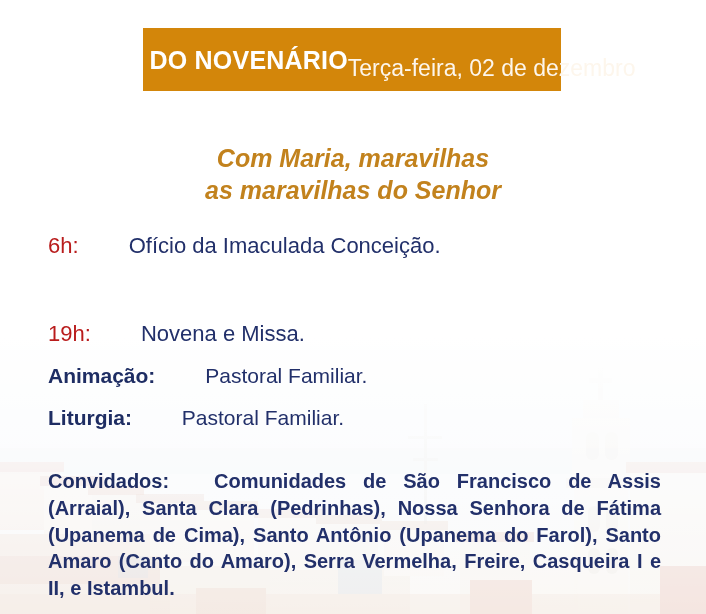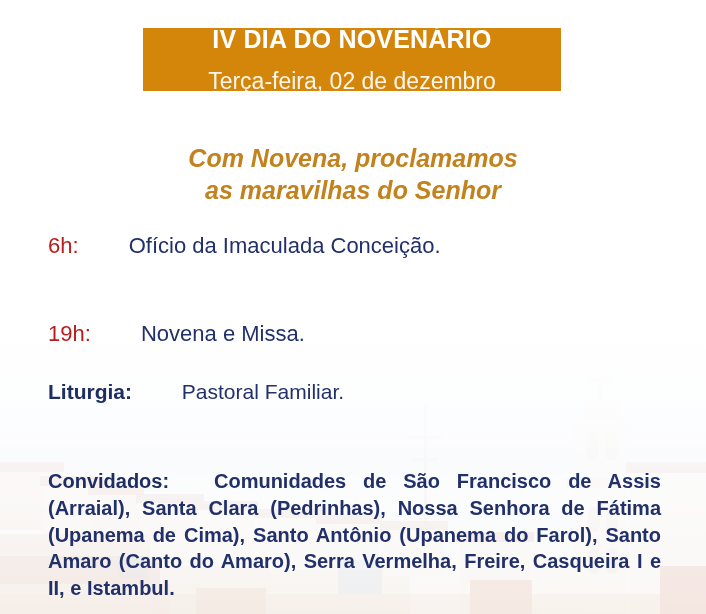--- a/index.html
+++ b/index.html
@@ -43,21 +43,21 @@
   
   #banner {
     position: absolute;
     left: 143px;
     top: 28px;
     width: 418px;
     height: 63px;
     background: #d3860a;
     z-index: 3;
     display: flex;
-    flex-direction: column;
+    flex-direction: row;
     align-items: center;
     justify-content: center;
     box-sizing: border-box;
     padding-top: 2px;
   }
   #banner .line1 {
     color: #ffffff;
     font-size: 25px;
     font-weight: bold;
     letter-spacing: 0.2px;
@@ -248,21 +248,21 @@
       </g>
     </svg>
   </div>
 
   <div id="banner">
     <div class="line1">IV DIA DO NOVENÁRIO</div>
     <div class="line2">Terça-feira, 02 de dezembro</div>
   </div>
 
   <div id="motto">
-    <span class="mline">Com Novena, proclamamos</span>
+    <span class="mline">Com Maria, maravilhas</span>
     <span class="mline">as maravilhas do Senhor</span>
   </div>
 
   <div id="schedule">
 
     <div class="sched-row big">
       <span class="time">6h:</span>
       <span class="desc">Ofício da Imaculada Conceição.</span>
     </div>
 
@@ -271,20 +271,24 @@
 
     <div class="gap-lg"></div>
 
     <div class="sched-row big">
       <span class="time">19h:</span>
       <span class="desc">Novena e Missa.</span>
     </div>
 
     <div class="gap-md"></div>
 
+    <div class="sched-row">
+      <span class="rolelabel">Animação:</span>
+      <span class="desc">Pastoral Familiar.</span>
+    </div>
 
     <div class="gap-md"></div>
 
     <div class="sched-row">
       <span class="rolelabel">Liturgia:</span>
       <span class="desc">Pastoral Familiar.</span>
     </div>
 
   </div>
 

